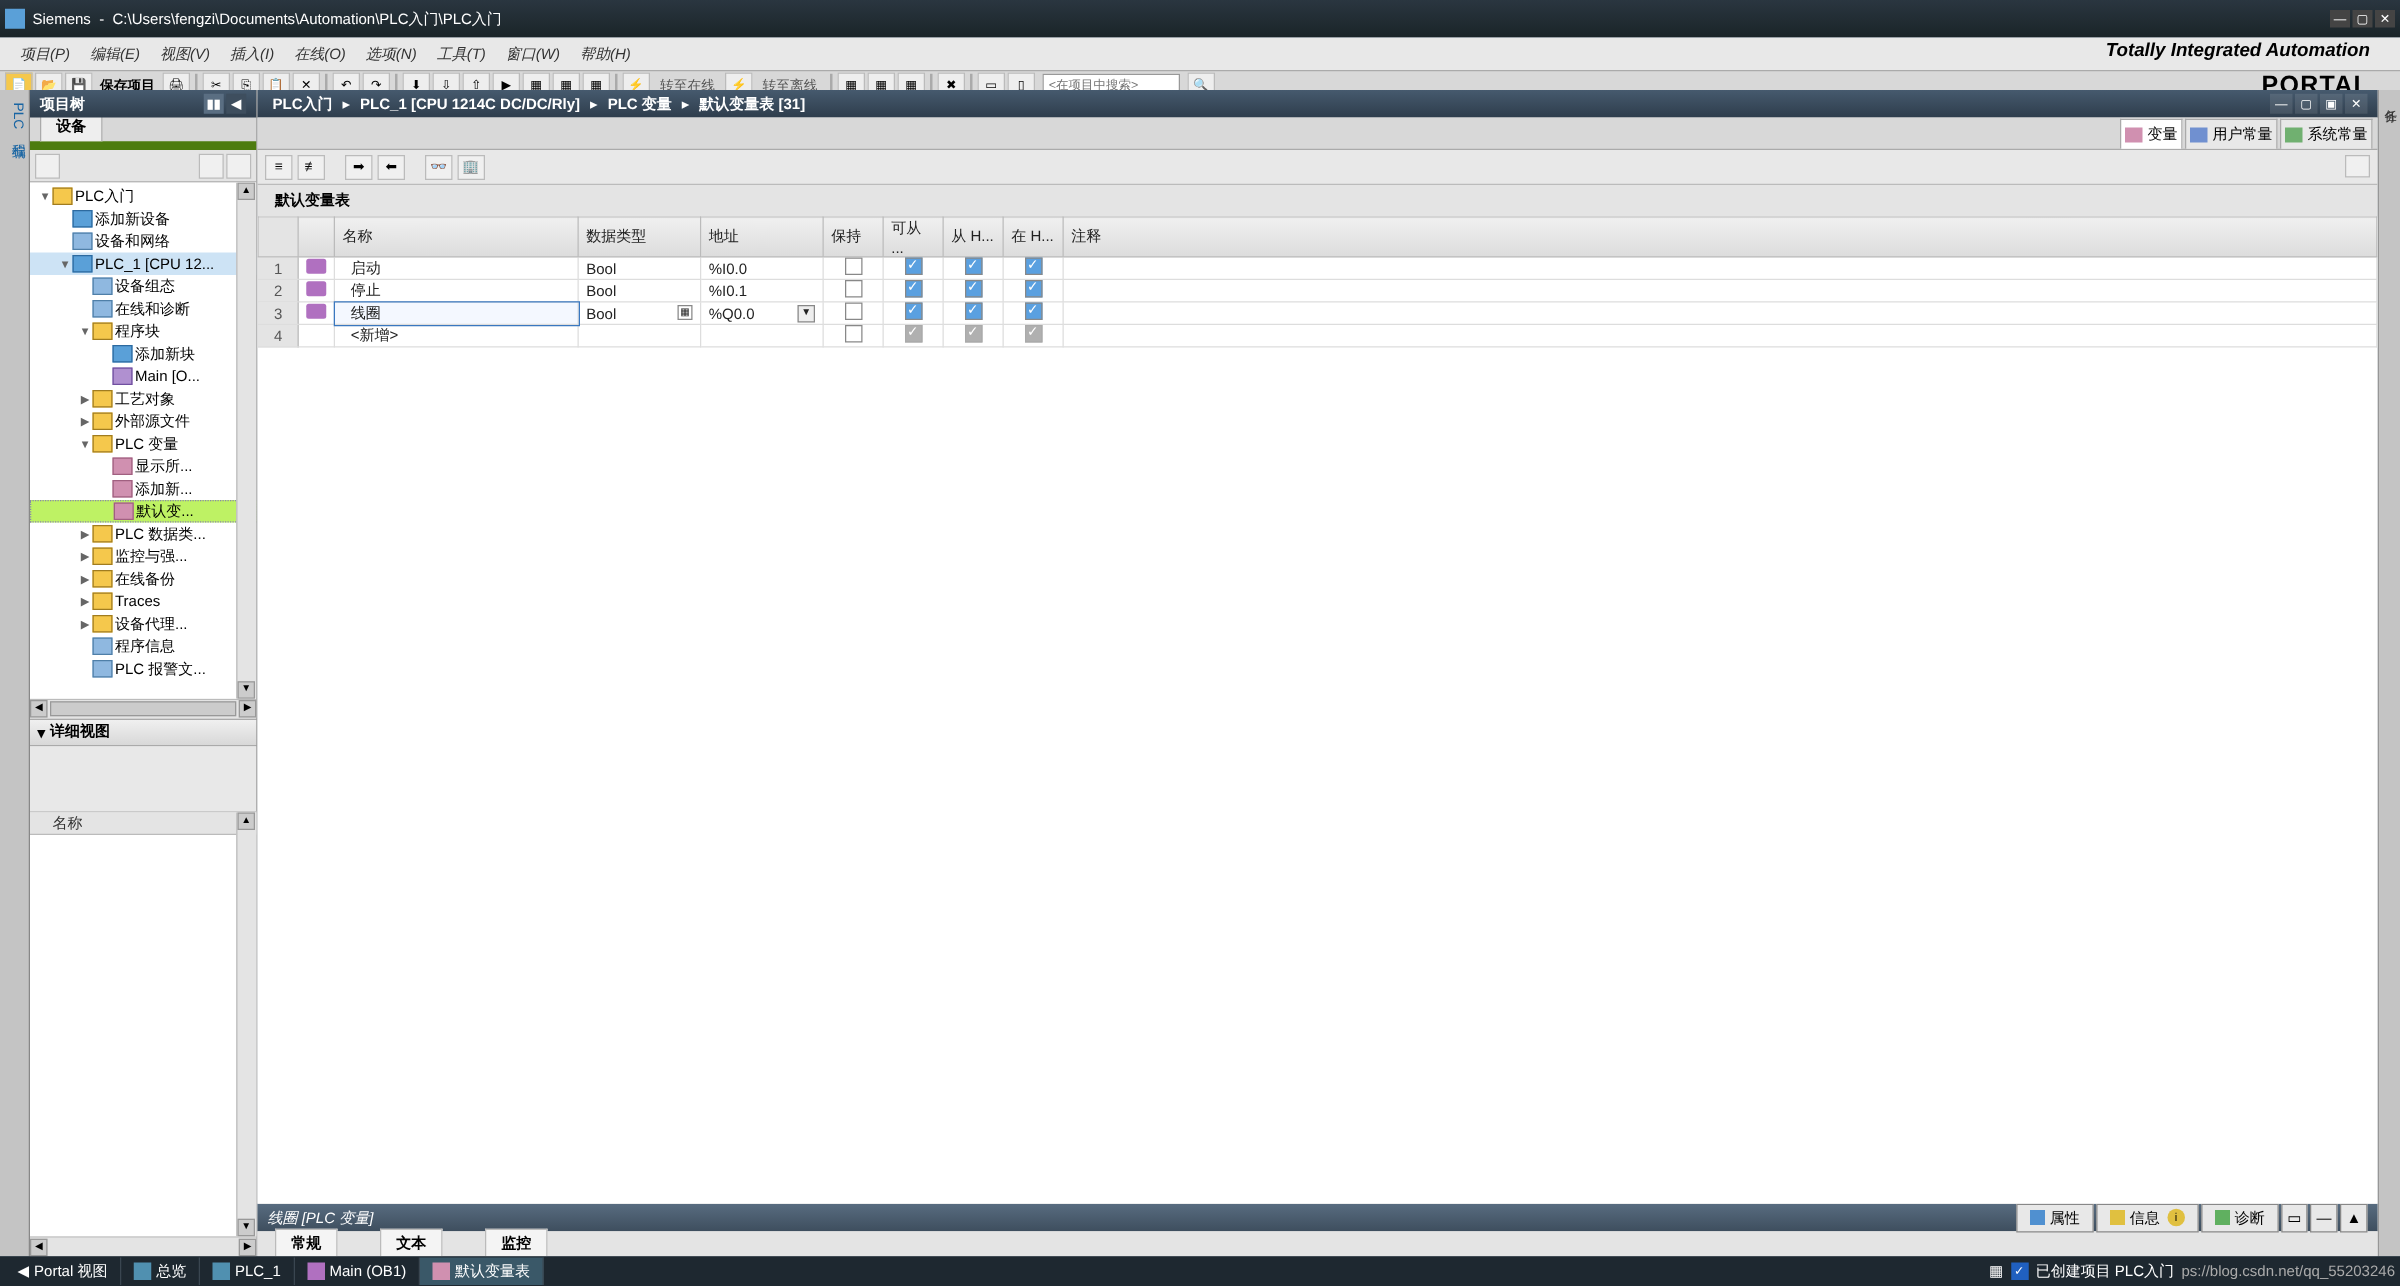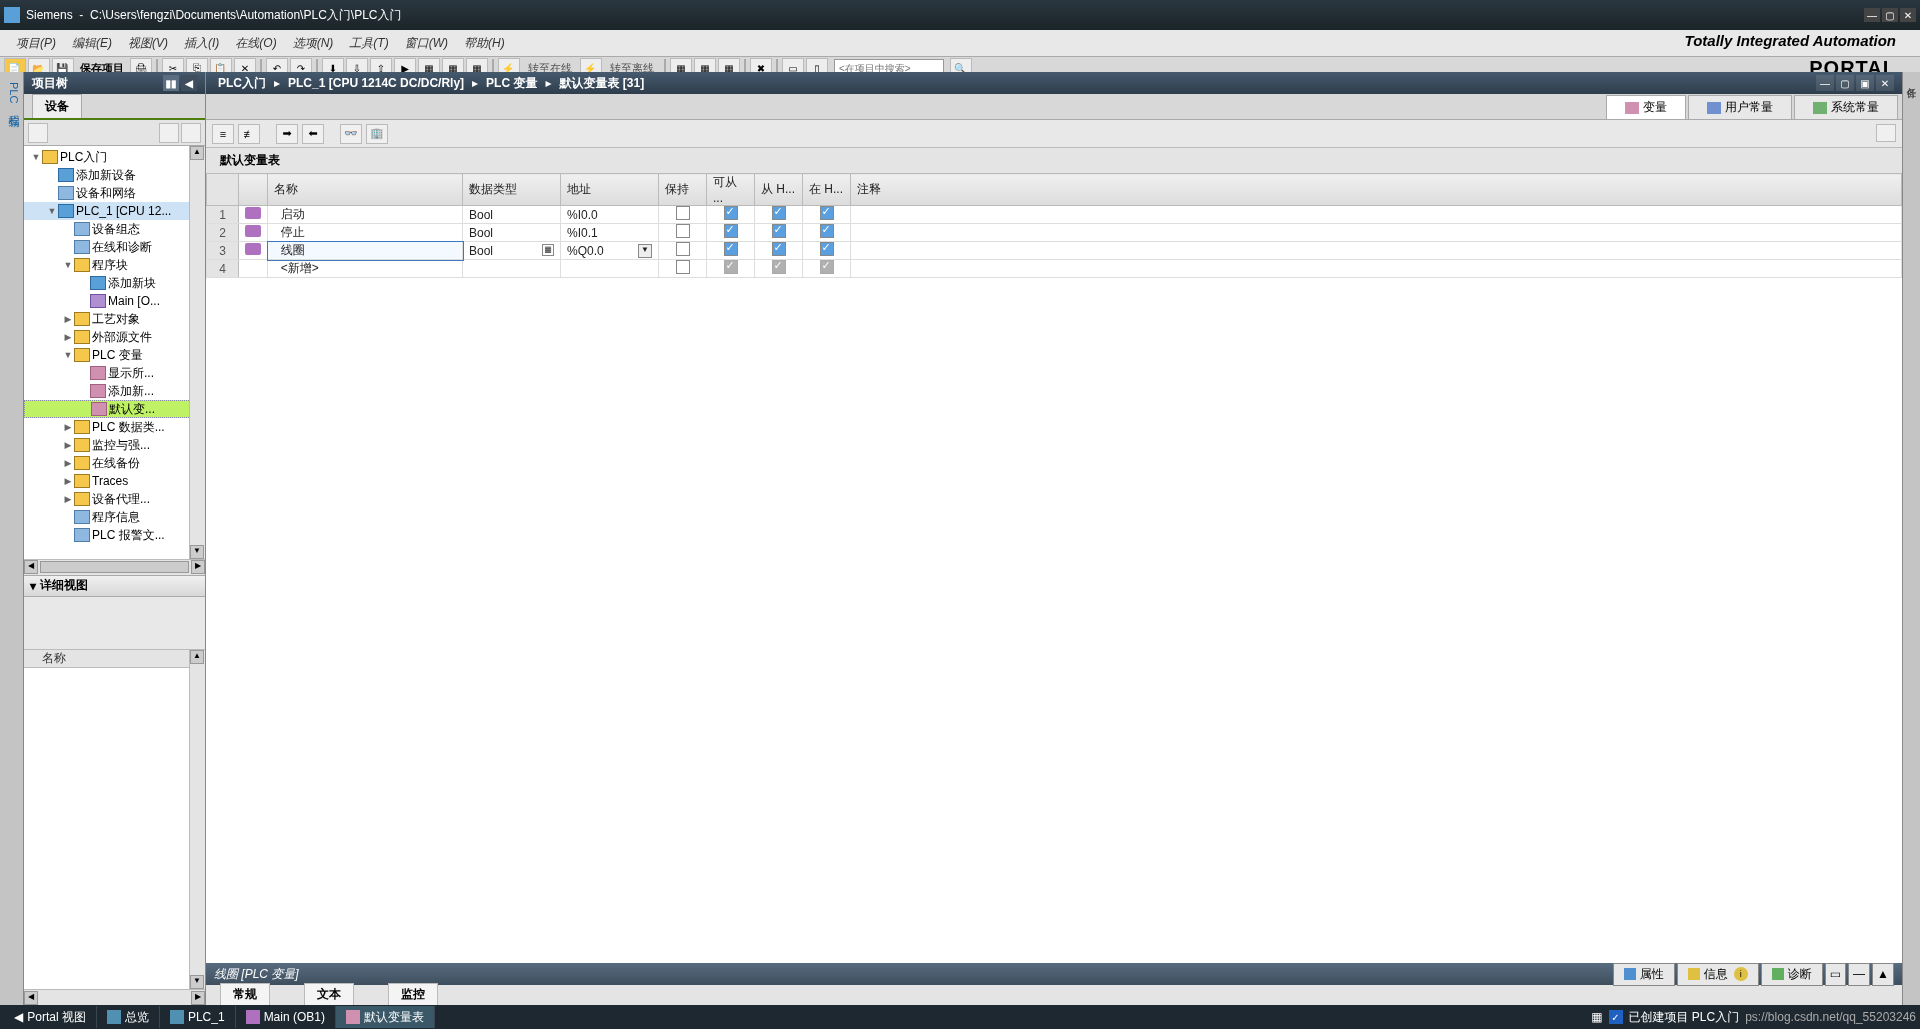--- a/index.html
+++ b/index.html
@@ -18,21 +18,21 @@
 .toolbar .tb-label { font-size:11px; padding:0 4px; font-weight:bold; }
 .toolbar .tb-action { font-size:11px; color:#555; padding:0 6px; cursor:pointer; }
 .toolbar .search-box { width:110px; height:18px; border:1px solid #999; background:#fff; padding:0 4px; font-size:10px; color:#888; margin-left:4px; }
 .main-area { position:absolute; top:72px; left:0; right:0; bottom:24px; display:flex; }
 .left-sidebar { width:24px; background:#c4c4c4; border-right:1px solid #888; display:flex; flex-direction:column; }
 .left-sidebar .ls-tab { writing-mode:vertical-rl; padding:10px 2px; text-align:center; color:#1965a3; font-size:11px; cursor:pointer; }
 .project-tree-panel { width:182px; background:#d8d8d8; display:flex; flex-direction:column; border-right:1px solid #888; }
 .panel-header { height:22px; background:linear-gradient(#465a6e,#2e3d4c); color:#fff; font-weight:bold; padding:2px 8px; display:flex; align-items:center; position:relative; }
 .panel-header .ph-btn { width:16px; height:16px; background:#5a6e82; margin-left:auto; display:flex; align-items:center; justify-content:center; font-size:10px; cursor:pointer; }
 .panel-header .ph-btn2 { width:16px; height:16px; background:#3e4e5e; margin-left:2px; display:flex; align-items:center; justify-content:center; font-size:10px; cursor:pointer; }
-.device-tab-row { height:26px; background:#d8d8d8; display:flex; align-items:flex-end; padding:0 8px; border-bottom:2px solid #4d7c0f; }
+.device-tab-row { height:26px; background:#d8d8d8; display:flex; align-items:flex-end; padding:0 8px; border-bottom:7px solid #4d7c0f; }
 .device-tab { padding:3px 12px; background:#eee; border:1px solid #aaa; border-bottom:none; font-weight:bold; }
 .tree-toolbar { height:26px; background:#e4e4e4; display:flex; align-items:center; padding:0 4px; gap:2px; border-bottom:1px solid #aaa; justify-content:space-between; }
 .tree-toolbar .tt-left, .tree-toolbar .tt-right { display:flex; gap:2px; }
 .tree-toolbar .tt-btn { width:20px; height:20px; border:1px solid #bbb; background:#f0f0f0; cursor:pointer; }
 .tree-container { flex:1; background:#fff; overflow-y:auto; padding:2px 0; position:relative; }
 .tree-node { display:flex; align-items:center; height:18px; padding-left:4px; cursor:pointer; white-space:nowrap; }
 .tree-node.selected { background:#cde3f5; }
 .tree-node.hl-box { background:#bef264; border:1px dotted #88a; }
 .tree-exp { width:12px; text-align:center; color:#666; font-size:9px; }
 .tree-icon { width:16px; height:14px; margin-right:2px; display:inline-block; }
@@ -51,21 +51,21 @@
 .detail-list { background:#fff; border-top:1px solid #bbb; margin-top:52px; }
 .detail-list .dl-header { height:18px; background:#e4e4e4; border-bottom:1px solid #bbb; padding-left:18px; font-weight:normal; color:#333; }
 .detail-list .dl-row { height:18px; padding-left:28px; border-bottom:1px solid #eee; display:flex; align-items:center; }
 .editor-panel { flex:1; display:flex; flex-direction:column; background:#d8d8d8; position:relative; }
 .breadcrumb-bar { height:22px; background:linear-gradient(#465a6e,#2e3d4c); color:#fff; display:flex; align-items:center; padding:0 8px; }
 .breadcrumb-bar .bc-part { padding:0 4px; font-weight:bold; }
 .breadcrumb-bar .bc-sep { padding:0 4px; }
 .breadcrumb-bar .bc-actions { margin-left:auto; display:flex; gap:2px; }
 .breadcrumb-bar .bc-btn { width:18px; height:16px; background:rgba(255,255,255,0.1); display:flex; align-items:center; justify-content:center; font-size:10px; cursor:pointer; }
 .editor-tabs-row { height:26px; background:#d8d8d8; display:flex; align-items:flex-end; justify-content:flex-end; padding:0 4px; border-bottom:1px solid #aaa; }
-.editor-tab { padding:3px 18px; background:#e8e8e8; border:1px solid #aaa; border-bottom:none; display:flex; align-items:center; gap:4px; margin-left:2px; cursor:pointer;margin-top:28px; }
+.editor-tab { padding:3px 3px; background:#e8e8e8; border:1px solid #aaa; border-bottom:none; display:flex; align-items:center; gap:4px; margin-left:2px; cursor:pointer;margin-top:28px; }
 .editor-tab.active { background:#fff; }
 .editor-tab .et-icon { width:14px; height:12px; }
 .et-icon.i1 { background:#d090b0; }
 .et-icon.i2 { background:#7090d0; }
 .et-icon.i3 { background:#70b070; }
 .editor-toolbar { height:28px; background:#e8e8e8; display:flex; align-items:center; padding:0 6px; gap:4px; border-bottom:1px solid #bbb; position:relative; }
 .editor-toolbar .et-btn { width:22px; height:20px; background:#f0f0f0; border:1px solid #bbb; cursor:pointer; font-size:11px; display:flex; align-items:center; justify-content:center; }
 .editor-toolbar .et-right { position:absolute; right:6px; top:4px; width:20px; height:18px; background:#f0f0f0; border:1px solid #bbb; cursor:pointer; }
 .table-title { padding:4px 14px; font-weight:bold; background:#e4e4e4; }
 .var-table { flex:1; background:#fff; position:relative; overflow:hidden; }

